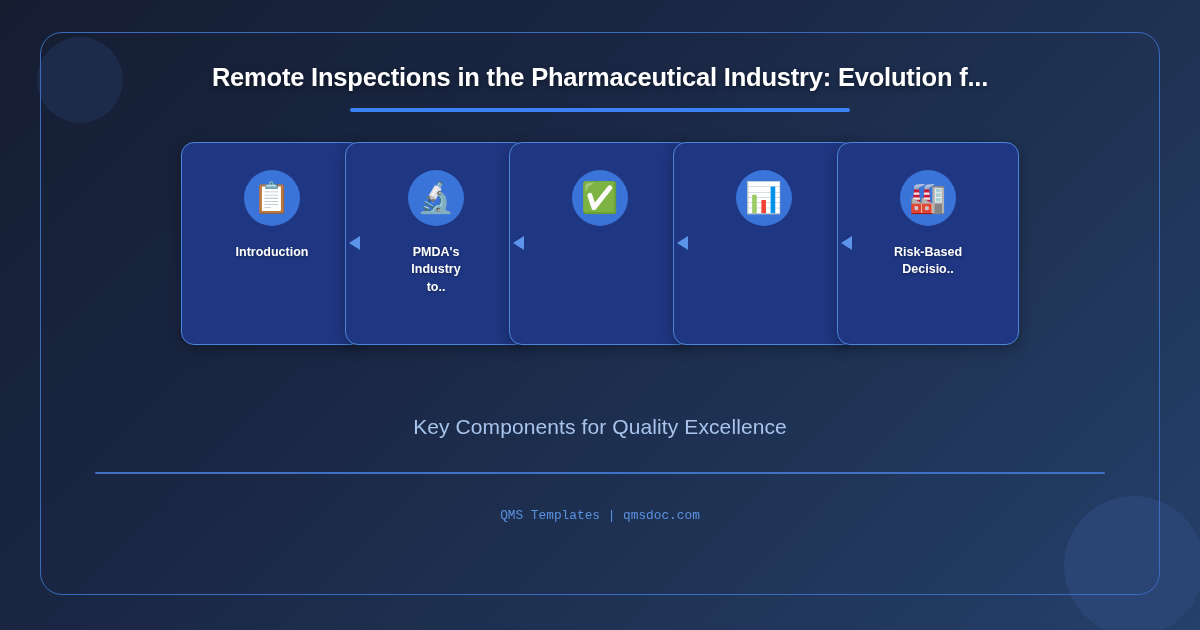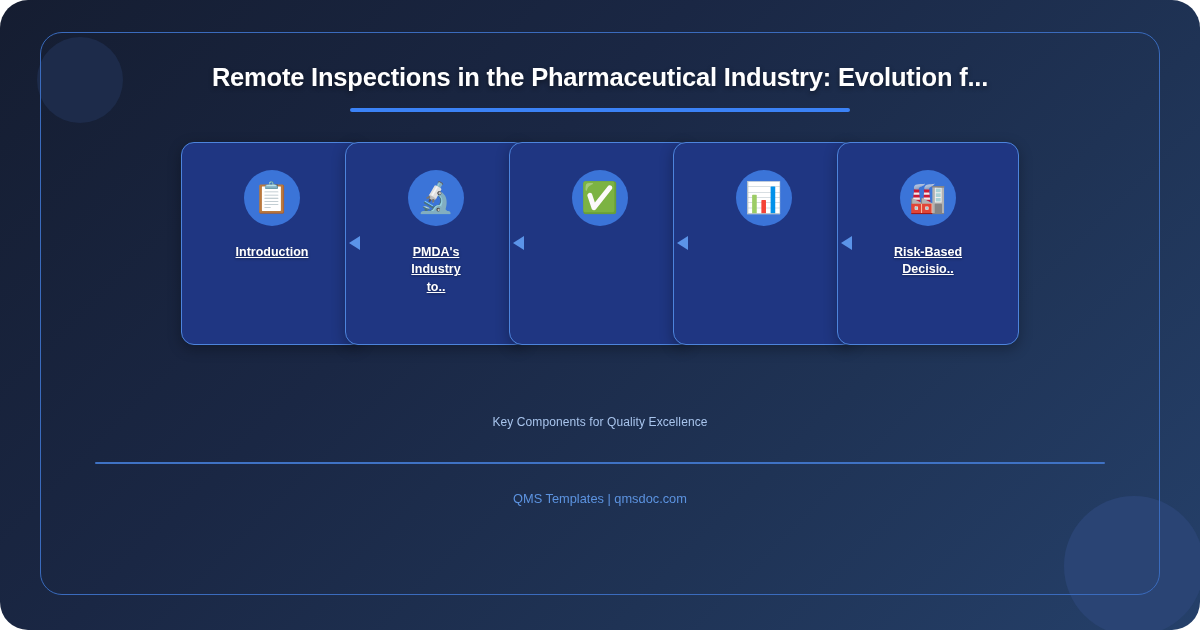--- a/index.html
+++ b/index.html
@@ -8,21 +8,20 @@
     width:1200px; height:630px;
     overflow:hidden;
     font-family:"Liberation Sans", sans-serif;
   }
 
   #slide {
     position:relative;
     width:1200px; height:630px;
     background:linear-gradient(135deg, #151d31 0%, #1a2744 38%, #1f3355 68%, #25406a 100%);
     overflow:hidden;
-    border-radius:28px;
   }
 
   
   .deco { position:absolute; border-radius:50%; pointer-events:none; }
   #deco-tl {
     width:86px; height:86px;
     left:37px; top:37px;
     background:#1d2b4a;
   }
   #deco-br {
@@ -101,59 +100,59 @@
   .card-label {
     margin-top:18px;
     color:#ffffff;
     font-size:12.5px;
     font-weight:bold;
     text-align:center;
     line-height:1.42;
     width:120px;
     text-shadow:0 1px 3px rgba(0,0,0,.4);
     white-space:pre-line;
-    text-decoration:underline;
   }
 
   
   .connector {
     width:18px;
     display:flex; align-items:center; justify-content:center;
     margin:0 -18px;
     position:relative; z-index:3;
   }
   .connector .tri {
     width:0; height:0;
     border-top:7px solid transparent;
     border-bottom:7px solid transparent;
     border-right:11px solid #5b94e8;
   }
 
   
   #subtitle {
     margin-top:70px;
     color:#a8c4ec;
-    font-size:12px;
+    font-size:21px;
     text-align:center;
     letter-spacing:.1px;
   }
 
   
   #footer-rule {
     margin-top:33px;
     width:1010px; height:2.5px;
     background:#3f72c4;
     border-radius:2px;
   }
 
   #footer {
-    margin-top:27px;
+    margin-top:34px;
     color:#5c93e0;
     font-size:12.8px;
     text-align:center;
+    font-family:Liberation Mono, monospace;
   }
 </style>
 </head>
 <body>
 
 <div id="slide">
 
   <div class="deco" id="deco-tl"></div>
   <div class="deco" id="deco-br"></div>
 

